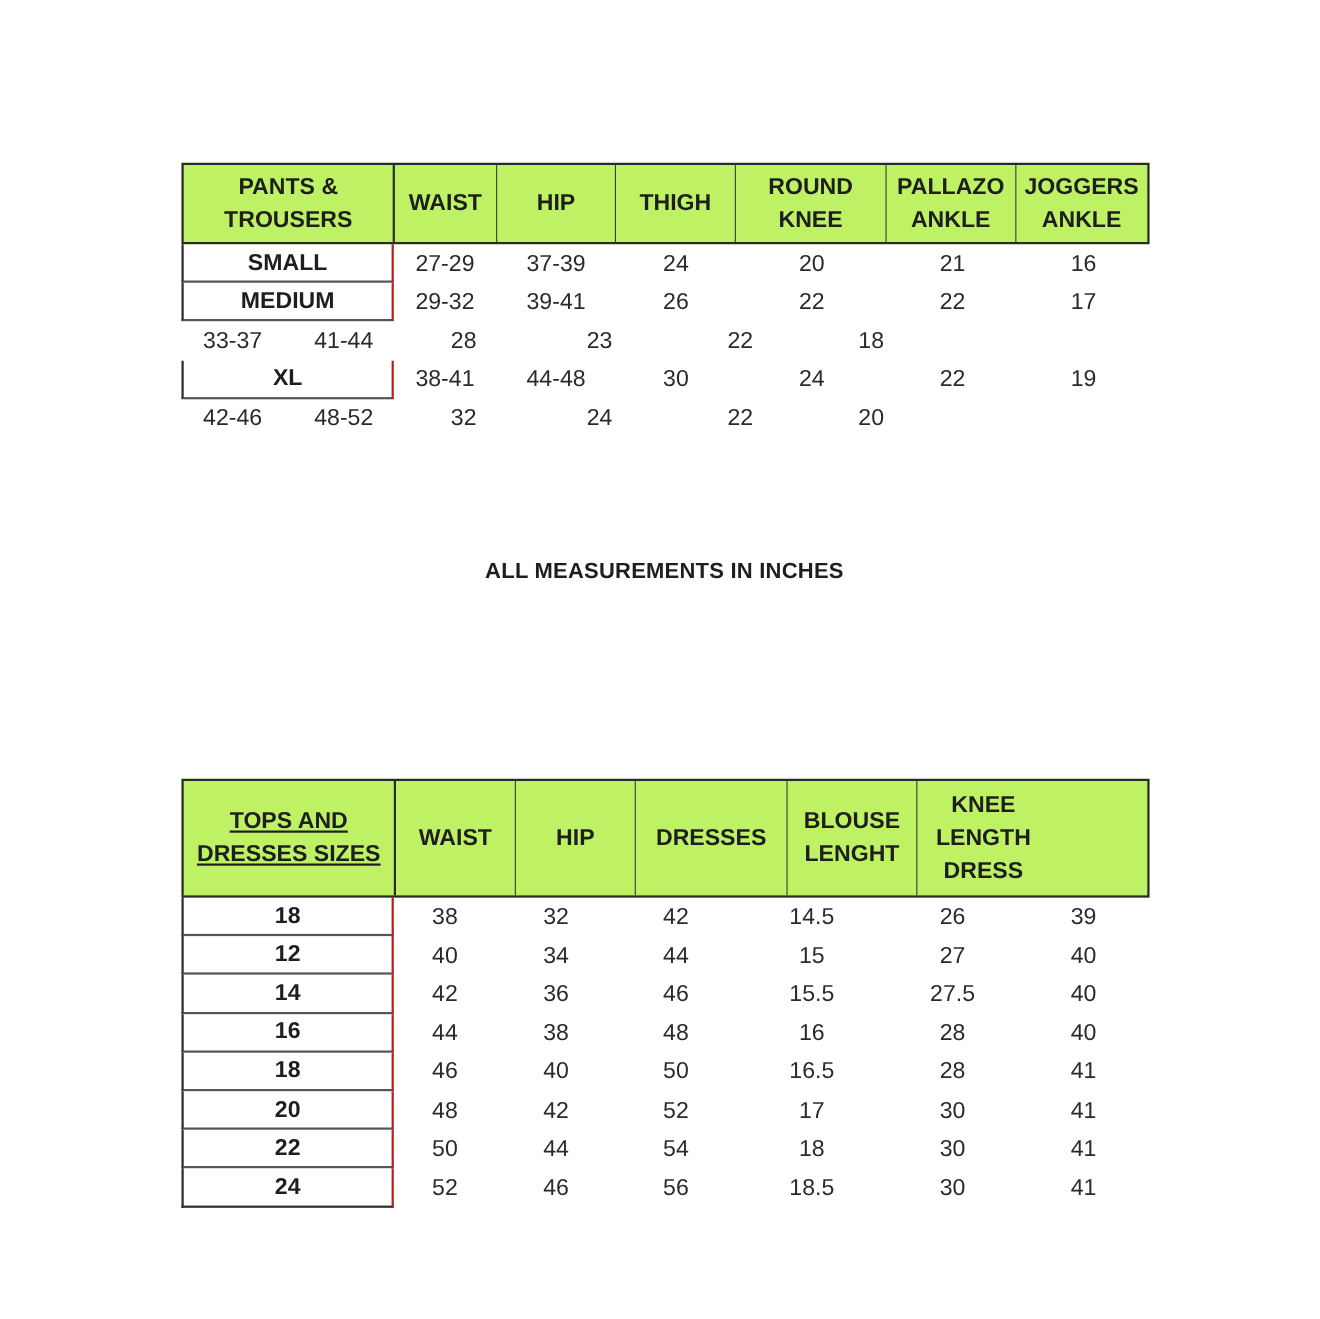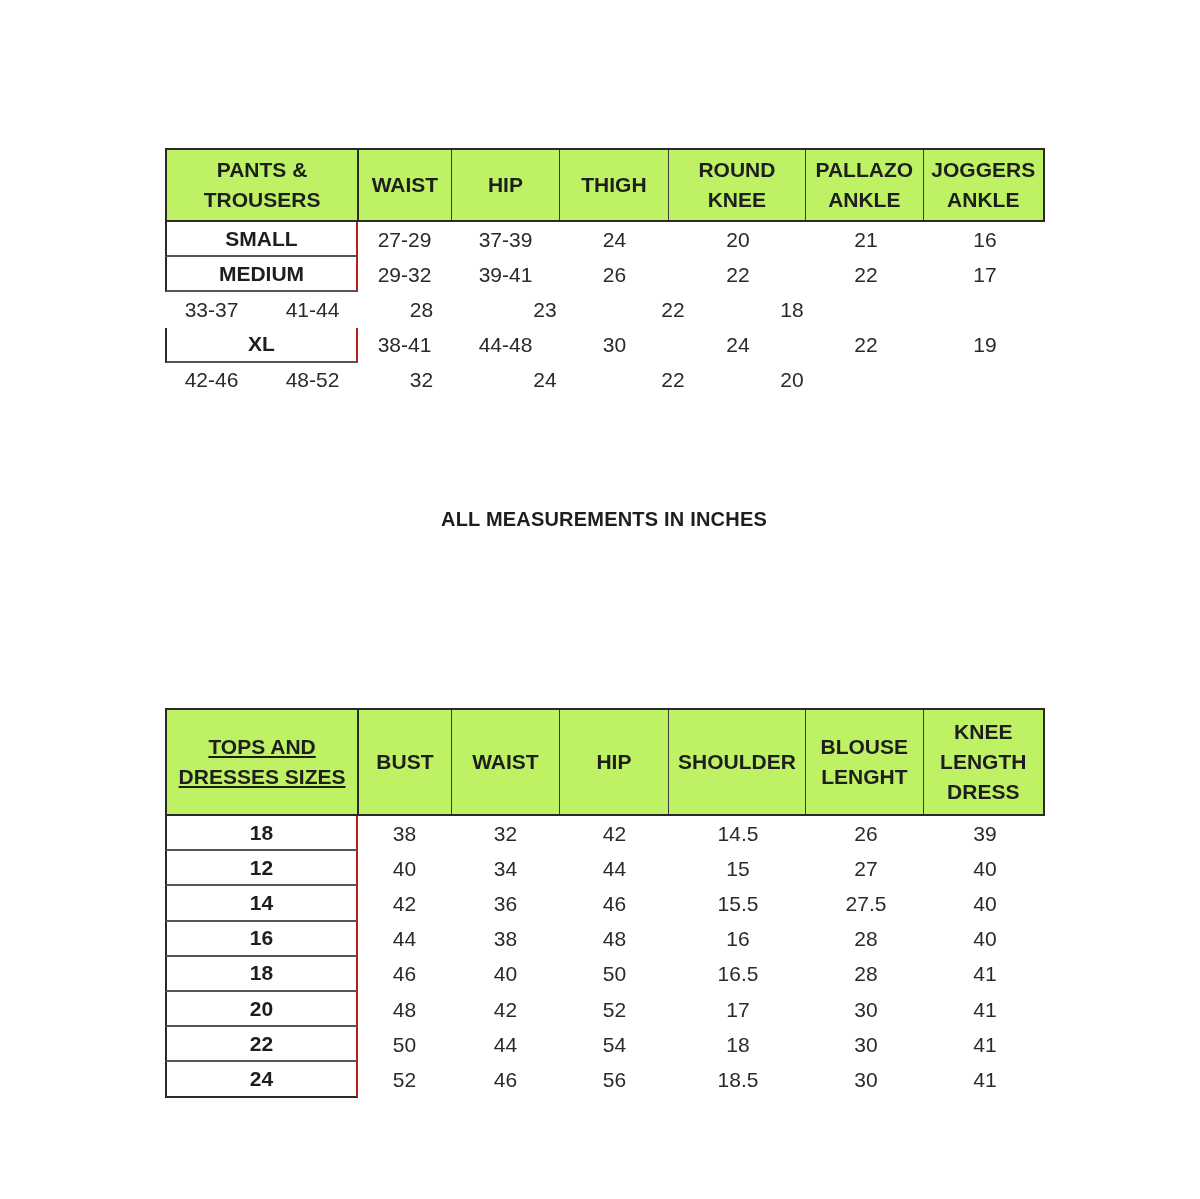--- a/index.html
+++ b/index.html
@@ -169,24 +169,23 @@
     </div>
   </div>
 </div>
 
 <div class="note">ALL MEASUREMENTS IN INCHES</div>
 
 <div class="chart tops">
   <div class="hdr">
     <div class="hcell first c0">TOPS AND
 DRESSES SIZES</div>
-    <div class="hcell c1">BUST</div>
     <div class="hcell c2">WAIST</div>
     <div class="hcell c3">HIP</div>
-    <div class="hcell c4">SHOULDER</div>
+    <div class="hcell c4">DRESSES</div>
     <div class="hcell c5">BLOUSE
 LENGHT</div>
     <div class="hcell c6">KNEE
 LENGTH
 DRESS</div>
   </div>
   <div class="rows">
     <div class="row">
       <div class="scell">18</div>
       <div class="vcell c1">38</div>

